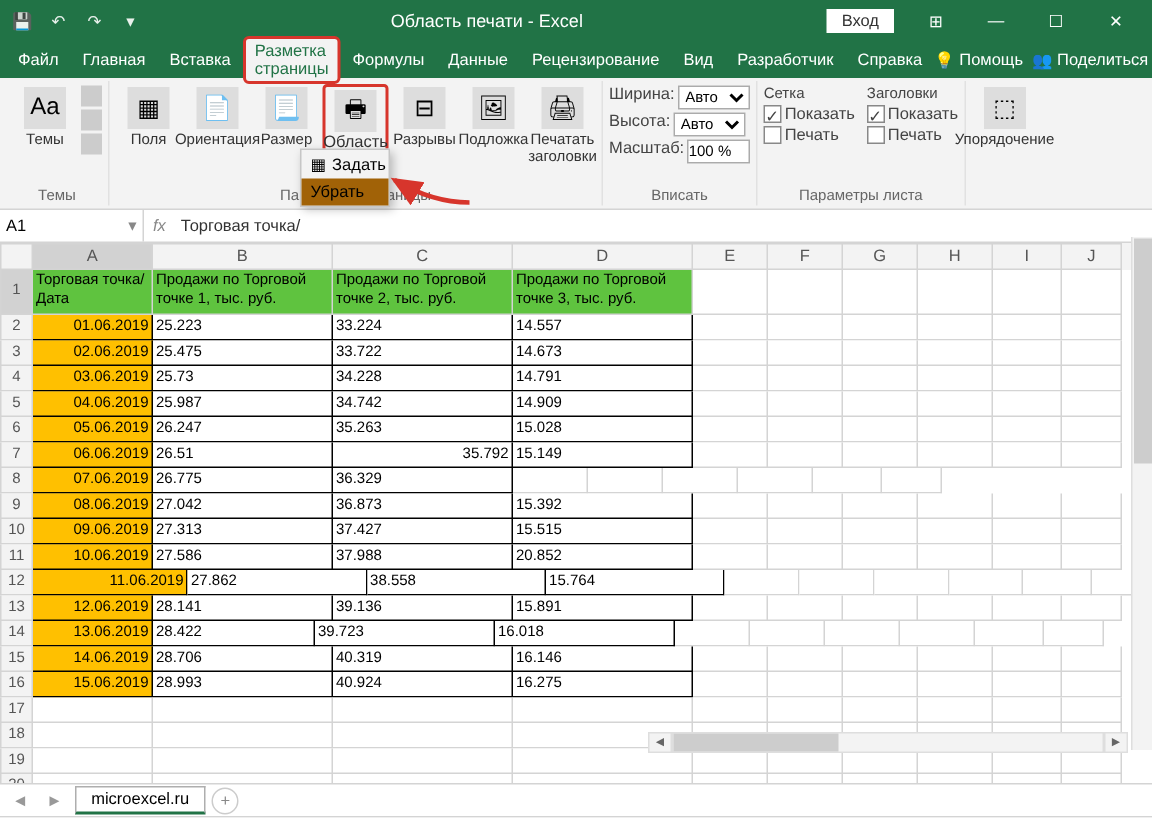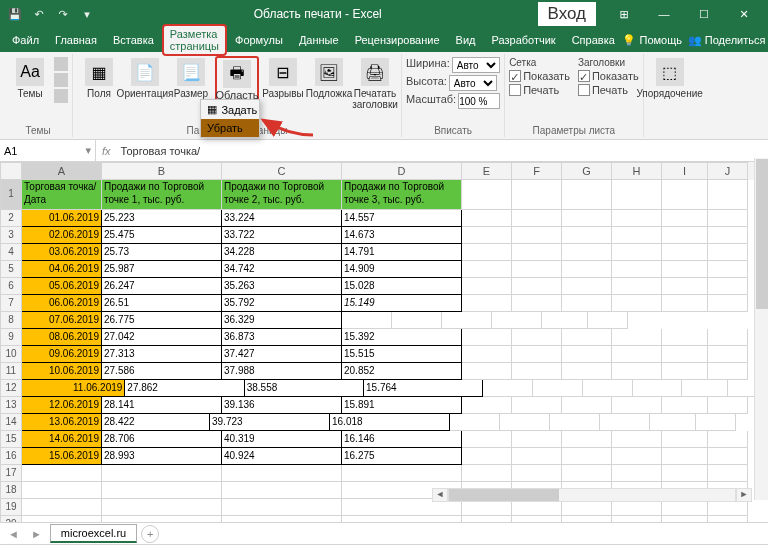--- a/index.html
+++ b/index.html
@@ -2,21 +2,21 @@
 <html><head>
 <meta charset="utf-8">
 <style>
 *{margin:0;padding:0;box-sizing:border-box;font-family:"Segoe UI",Arial,sans-serif;font-size:11px;user-select:none}
 body{width:768px;height:545px;background:#fff;overflow:hidden;position:relative}
 .titlebar{height:28px;background:#217346;display:flex;align-items:center;color:#fff;padding:0 4px}
 .titlebar .qat{display:flex;gap:2px;align-items:center}
 .titlebar .qat span{width:22px;height:22px;display:flex;align-items:center;justify-content:center;opacity:.9}
 .titlebar .title{flex:1;text-align:center;font-size:12px}
 .titlebar .right{display:flex;gap:0;align-items:center}
-.titlebar .login{background:#fff;color:#333;padding:2px 10px;font-size:17px;margin-right:8px}
+.titlebar .login{background:#fff;color:#333;padding:2px 10px;font-size:11px;margin-right:8px}
 .titlebar .wbtn{width:40px;height:28px;display:flex;align-items:center;justify-content:center}
 .menubar{height:24px;background:#217346;display:flex;align-items:center;padding:0 4px;gap:0}
 .menubar .tab{padding:4px 8px;color:#fff;font-size:11px;cursor:pointer}
 .menubar .tab.active{background:#f3f3f3;color:#217346}
 .menubar .tab.highlighted{border:2px solid #d7352c;border-radius:4px;padding:2px 6px}
 .menubar .right{margin-left:auto;display:flex;gap:6px;padding-right:6px}
 .menubar .right span{color:#fff;font-size:11px;display:flex;align-items:center;gap:3px}
 .ribbon{height:88px;background:#f3f3f3;border-bottom:1px solid #d4d4d4;display:flex;padding:2px 4px;gap:0}
 .rgroup{display:flex;flex-direction:column;padding:0 4px;border-right:1px solid #e1e1e1;min-width:0}
 .rgroup .body{flex:1;display:flex;align-items:flex-start;gap:2px;padding-top:2px}
@@ -339,22 +339,22 @@
         <div class="cell" style="width: 50px;"></div>
         <div class="cell" style="width: 50px;"></div>
         <div class="cell" style="width: 50px;"></div>
         <div class="cell" style="width: 46px;"></div>
         <div class="cell" style="width: 40px;"></div>
       </div>
       <div class="row">
         <div class="rh">7</div>
         <div class="cell date data" style="width: 80px;">06.06.2019</div>
         <div class="cell data" style="width: 120px;">26.51</div>
-        <div class="cell data" style="width: 120px;">35.792</div>
-        <div class="cell data" style="width: 120px; font-style: italic;">15.149</div>
+        <div class="cell data" style="width: 120px; text-align: right;">35.792</div>
+        <div class="cell data" style="width: 120px;">15.149</div>
         <div class="cell" style="width: 50px;"></div>
         <div class="cell" style="width: 50px;"></div>
         <div class="cell" style="width: 50px;"></div>
         <div class="cell" style="width: 50px;"></div>
         <div class="cell" style="width: 46px;"></div>
         <div class="cell" style="width: 40px;"></div>
       </div>
       <div class="row">
         <div class="rh">8</div>
         <div class="cell date data" style="width: 80px;">07.06.2019</div>

